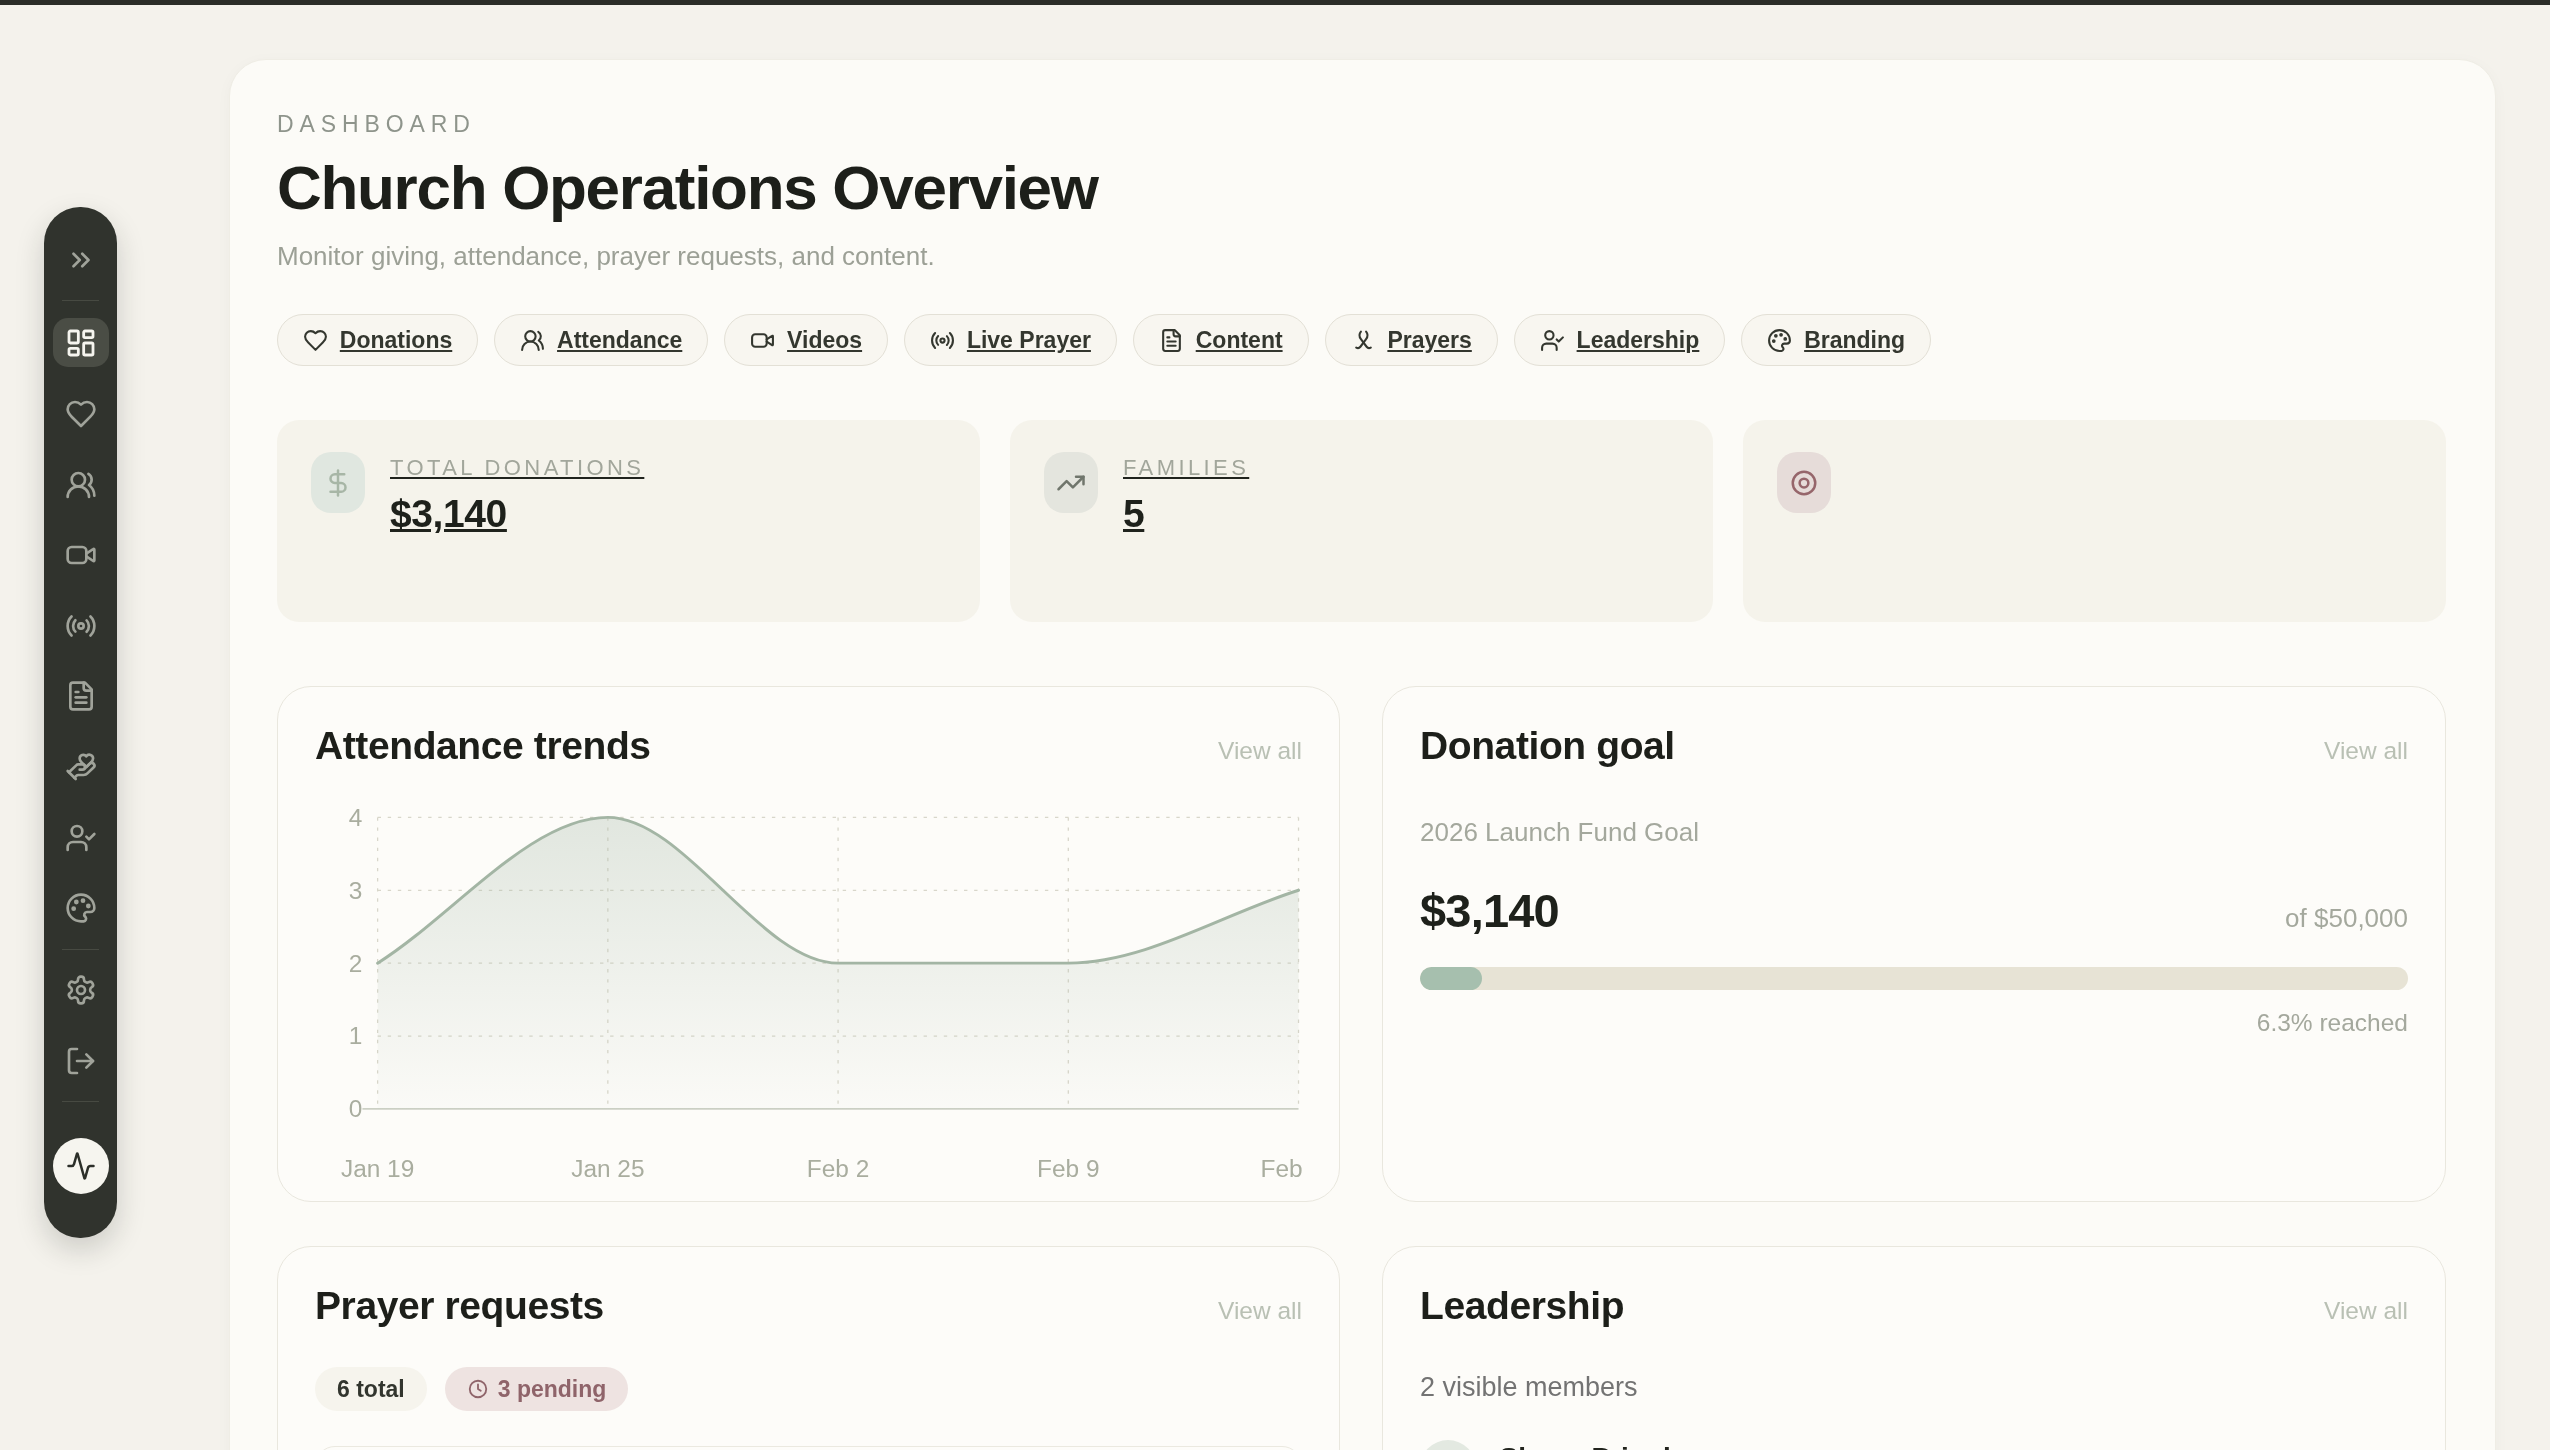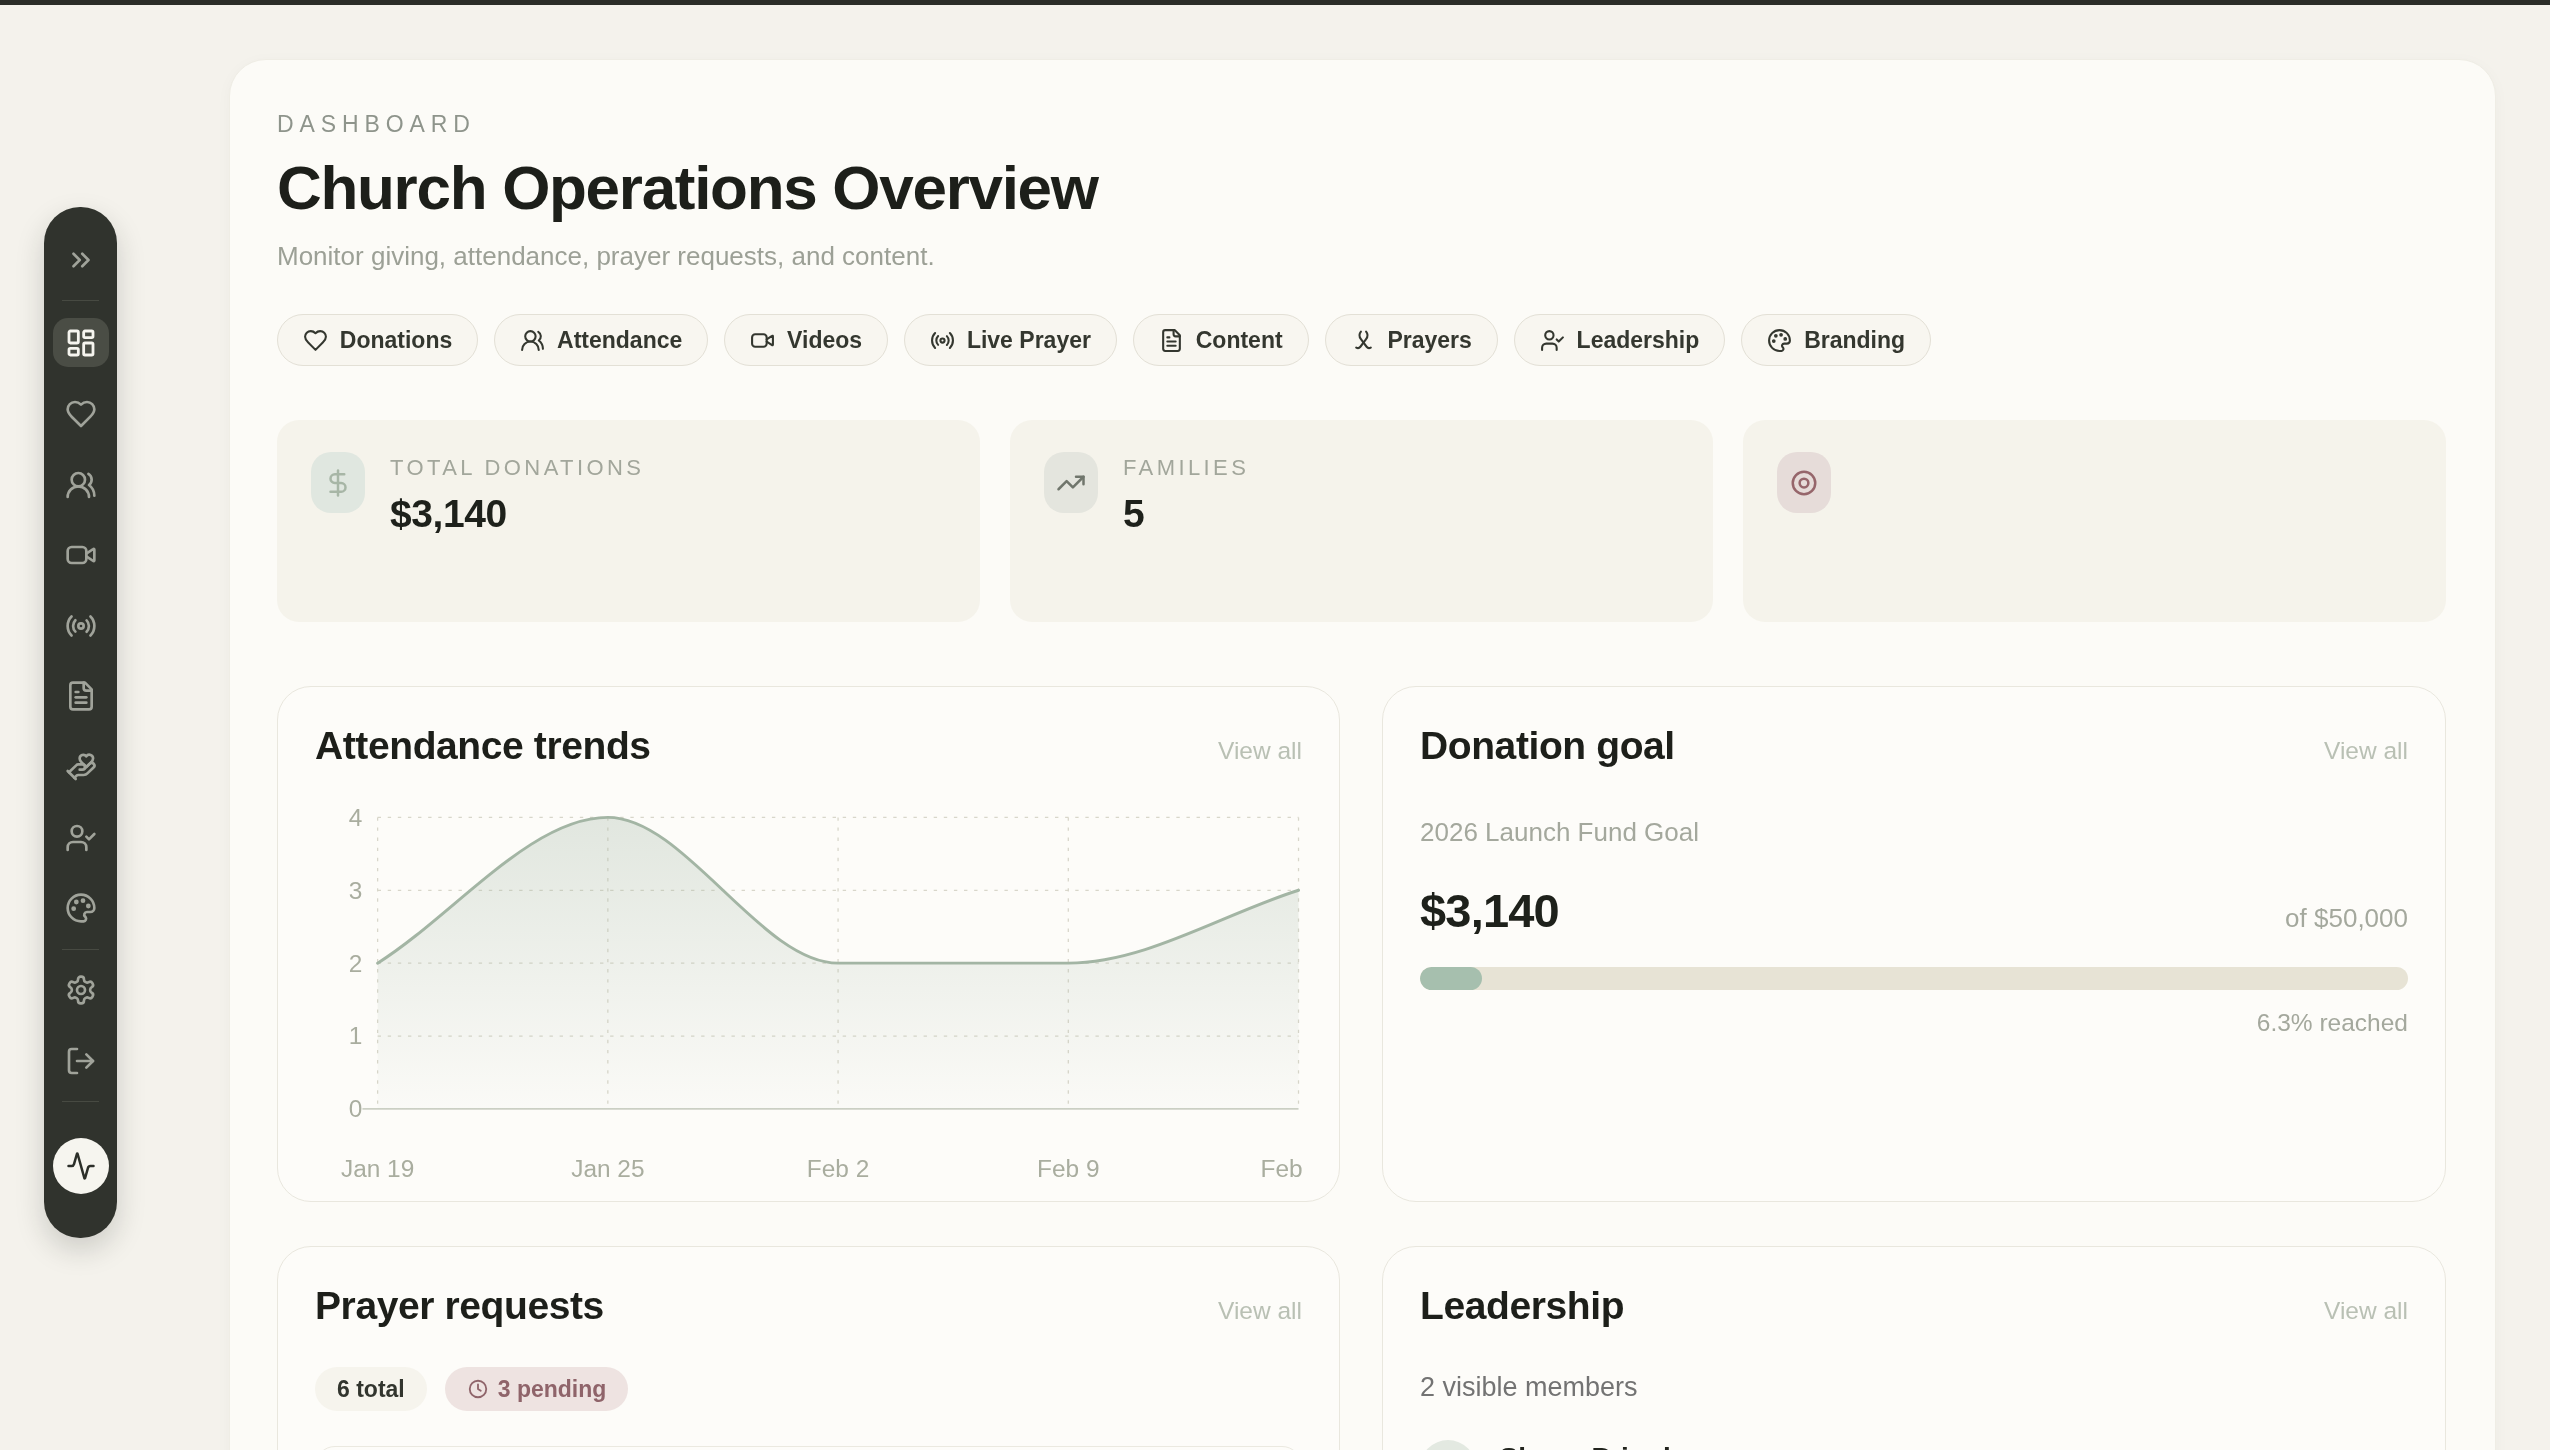--- a/index.html
+++ b/index.html
@@ -47,26 +47,26 @@
   }
   .kicker { font-size:23px; letter-spacing:5.9px; color:#8e948b; font-weight:500; }
   .page-title { margin-top:13.5px; font-size:62px; font-weight:800; letter-spacing:-1.3px; color:#1d1f1a; }
   .subtitle { margin-top:18.6px; font-size:26px; color:#9ca096; }
 
   
   .chips { margin-top:42px; display:flex; gap:16px; }
   .chip {
     height:52px; border-radius:26px; background:#f8f6f0; border:1.7px solid #e3e0d6;
     display:flex; align-items:center; gap:11.8px; padding:0 25px;
-    font-size:23px; font-weight:700; color:#34372f; cursor:pointer; white-space:nowrap;
+    font-size:23px; font-weight:700; color:#34372f; cursor:pointer; white-space:nowrap;text-decoration:underline;
   }
   .chip svg { color:#34372f; }
 
   
-  .stats { margin-top:54px; display:flex; gap:30px; }
+  .stats { margin-top:54px; display:flex; gap:30px;text-decoration:underline; }
   .stat-card {
     flex:1; height:202px; background:#f5f3eb; border-radius:22px;
     padding:32px 34px; display:flex; align-items:flex-start;
   }
   .stat-blob {
     width:54px; height:61px; border-radius:20px; flex:0 0 auto;
     display:flex; align-items:center; justify-content:center;
   }
   .stat-body { margin-left:25px; padding-top:3.4px; min-width:0; }
   .stat-label { font-size:22px; letter-spacing:3.4px; color:#a2a69b; font-weight:500; }

